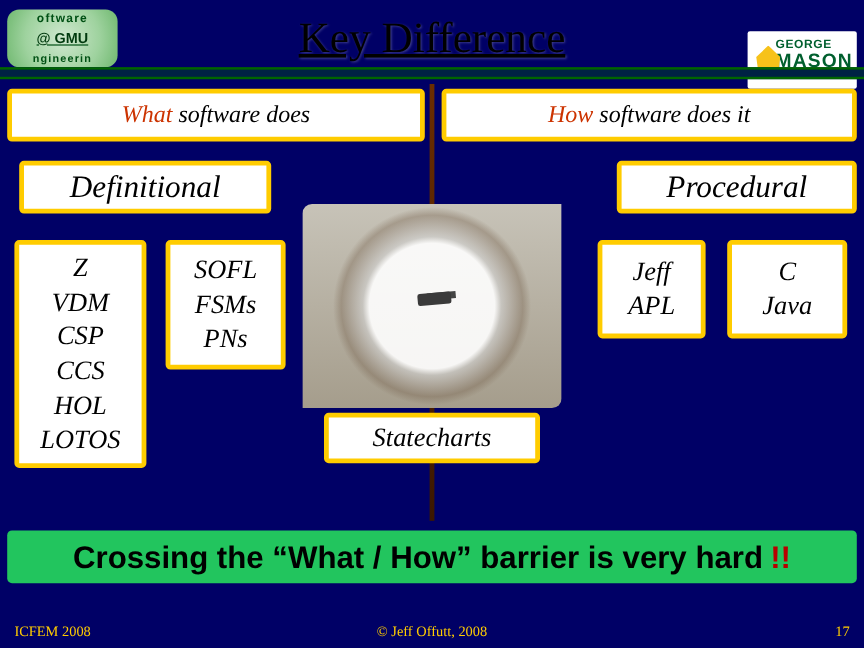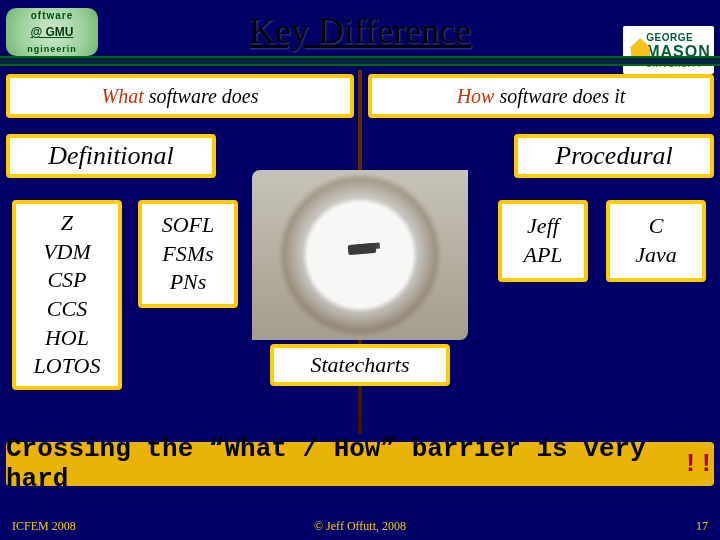--- a/index.html
+++ b/index.html
@@ -117,24 +117,24 @@
   .vrule {
     position: absolute;
     left: 358px; top: 70px; width: 4px; height: 364px;
     background: linear-gradient(#6b2d00, #3c1800);
   }
 
   
   .crossing {
     position: absolute;
     left: 6px; top: 442px; width: 708px; height: 44px;
-    background: #eab308;
+    background: #22c55e;
     border-radius: 4px;
     display: flex; align-items: center; justify-content: center;
-    font-family: Liberation Mono, monospace;
+    font-family: Liberation Sans, sans-serif;
     font-size: 26px; font-weight: bold;
     color: #000;
   }
   .crossing .punch { color: #b80000; margin-left: 6px; }
 
   
   .footer {
     position: absolute;
     left: 0; bottom: 6px; width: 720px;
     display: flex; justify-content: space-between; align-items: flex-end;
@@ -179,21 +179,21 @@
     <span>
       <span class="red-first">What</span><span> software does</span>
     </span>
   </div>
   <div class="ybox large" style="left:368px; top:74px; width:346px; height:44px;">
     <span>
       <span class="red-first">How</span><span> software does it</span>
     </span>
   </div>
 
-  <div class="ybox med" style="left:6px; top:134px; width:210px; height:44px;">Definitional</div>
+  <div class="ybox med" style="left:16px; top:134px; width:210px; height:44px;">Definitional</div>
   <div class="ybox med" style="right:6px; top:134px; width:200px; height:44px;">Procedural</div>
 
   <div class="ybox list" style="left:12px; top:200px; width:110px; height:190px; white-space:pre;">Z
 VDM
 CSP
 CCS
 HOL
 LOTOS</div>
   <div class="ybox list" style="left:138px; top:200px; width:100px; height:108px; white-space:pre;">SOFL
 FSMs

